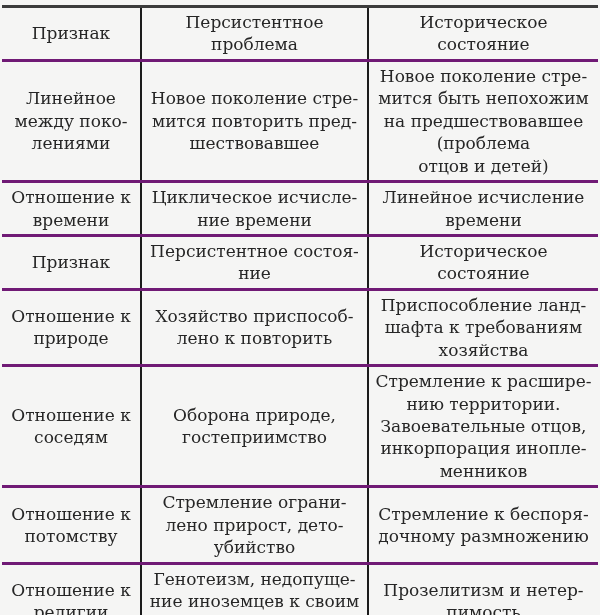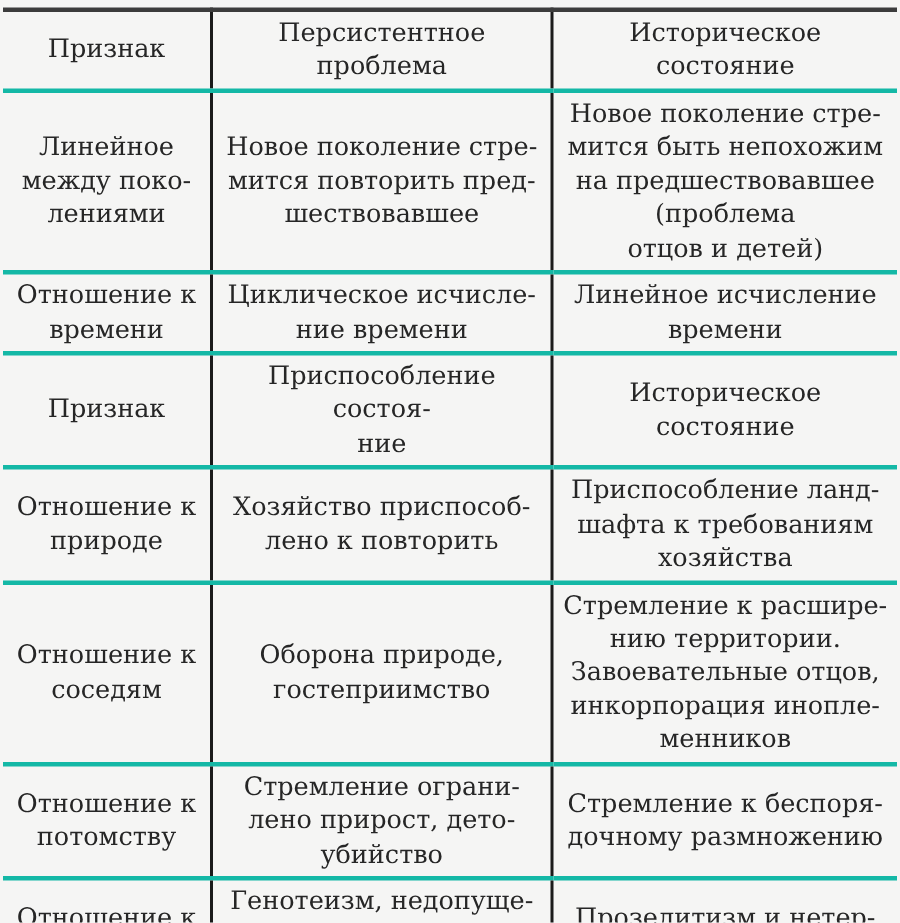--- a/index.html
+++ b/index.html
@@ -21,21 +21,21 @@
     padding: 5px 2px 0 2px;
   }
   table.cmp {
     border-collapse: collapse;
     table-layout: fixed;
     width: 596px;
     border-top: 3px solid #3c3c3c;
     border-bottom: 3px solid #3c3c3c;
   }
   table.cmp td {
-    border-top: 3px solid #14b8a6;
+    border-top: 3px solid #701a75;
     text-align: center;
     vertical-align: middle;
     padding: 3px 5px;
     font-size: 17px;
     line-height: 1.32;
     white-space: pre-line;
     overflow: hidden;
   }
   table.cmp tr:first-child td {
     border-top: none;
@@ -87,21 +87,21 @@
       <tr class="r-time">
         <td class="c1">Отношение к
 времени</td>
         <td class="c2">Циклическое исчисле-
 ние времени</td>
         <td class="c3">Линейное исчисление
 времени</td>
       </tr>
       <tr class="r-head2">
         <td class="c1">Признак</td>
-        <td class="c2">Приспособление состоя-
+        <td class="c2">Персистентное состоя-
 ние</td>
         <td class="c3">Историческое состояние</td>
       </tr>
       <tr class="r-nature">
         <td class="c1">Отношение к
 природе</td>
         <td class="c2">Хозяйство приспособ-
 лено к повторить</td>
         <td class="c3">Приспособление ланд-
 шафта к требованиям

